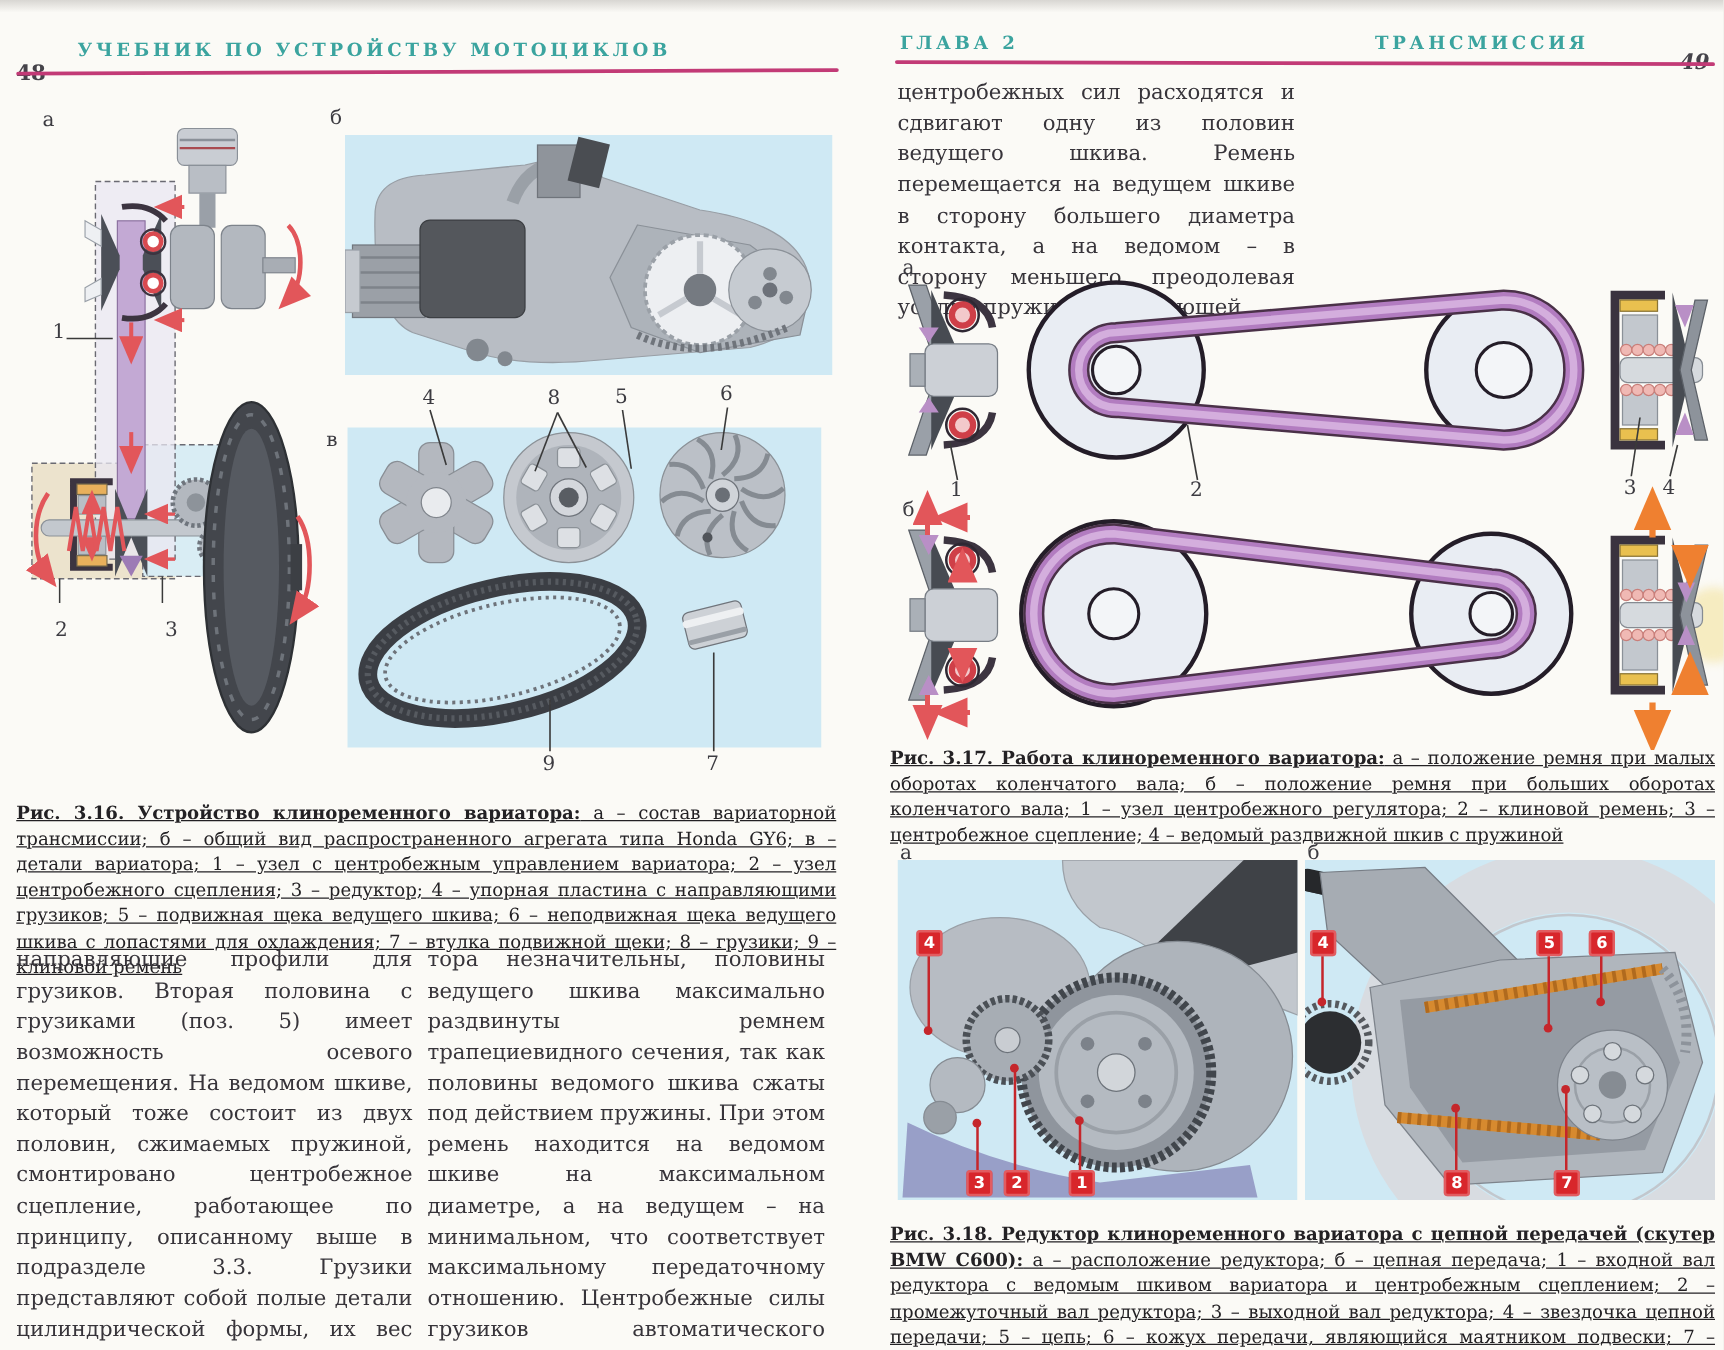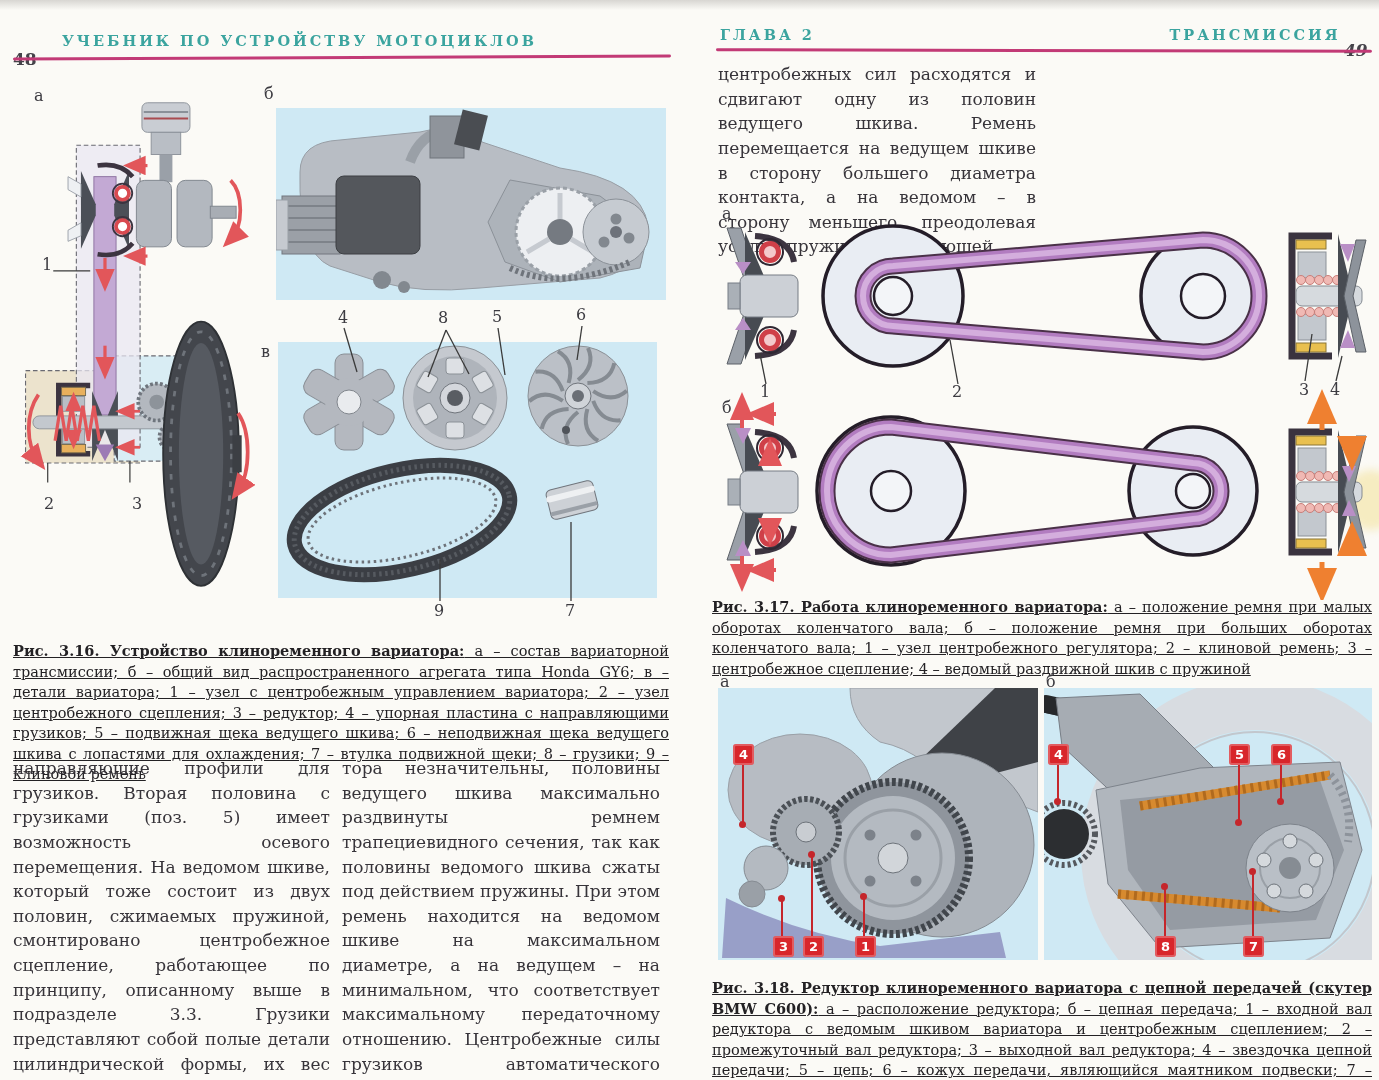--- a/index.html
+++ b/index.html
@@ -231,21 +231,21 @@
   <div class="abs bodytxt" style="left:13px;top:756px;width:317px;">
     <p>направляющие профили для грузиков. Вторая половина с грузиками (поз. 5) имеет возможность осевого перемещения. На ведомом шкиве, который тоже состоит из двух половин, сжимаемых пружиной, смонтировано центробежное сцепление, работающее по принципу, описанному выше в подразделе 3.3. Грузики представляют собой полые детали цилиндрической формы, их вес определяет настройку вариатора.</p>
     <p class="ind">Порядок работы клиноременного вариатора следующий (рис. 3.17): на холостом ходу центробежные силы грузиков регуля-</p>
   </div>
   <div class="abs bodytxt" style="left:342px;top:756px;width:318px;">
     <p>тора незначительны, половины ведущего шкива максимально раздвинуты ремнем трапециевидного сечения, так как половины ведомого шкива сжаты под действием пружины. При этом ремень находится на ведомом шкиве на максимальном диаметре, а на ведущем – на минимальном, что соответствует максимальному передаточному отношению. Центробежные силы грузиков автоматического сцепления также незначительны, сцепление выключено, и момент не передается на колесо.</p>
 
   </div>
 
   <div class="abs hdr" style="left:720px;top:26px;">ГЛАВА 2</div>
-  <div class="abs hdr" style="left:1146px;top:26px;width:218px;text-align:center;">ТРАНСМИССИЯ</div>
+  <div class="abs hdr" style="left:1100px;top:26px;width:218px;text-align:left;">ТРАНСМИССИЯ</div>
   <div class="abs pageno" style="left:1344px;top:40px;font-style:italic;">49</div>
   <div class="abs rule" style="left:716px;top:49px;width:656px;transform:rotate(0.15deg);"></div>
 
   <div class="abs bodytxt" style="left:718px;top:62px;width:318px;">
     <p>центробежных сил расходятся и сдвигают одну из половин ведущего шкива. Ремень перемещается на ведущем шкиве в сторону большего диаметра контакта, а на ведомом – в сторону меньшего, преодолевая усилие пружины, сдвигающей</p>
   </div>
 
   <svg class="abs" style="left:712px;top:200px;" width="666" height="400" viewBox="712 200 666 400">
     <defs>
       <marker id="ra2" markerWidth="8" markerHeight="8" refX="4" refY="3" orient="auto">

